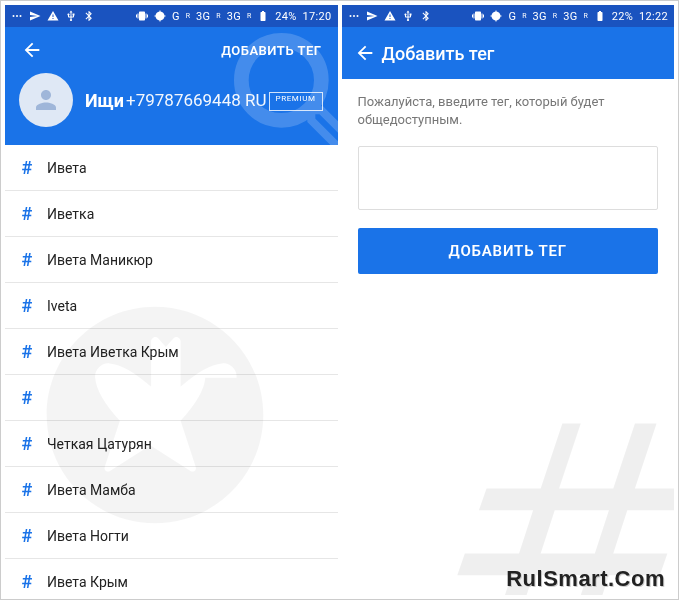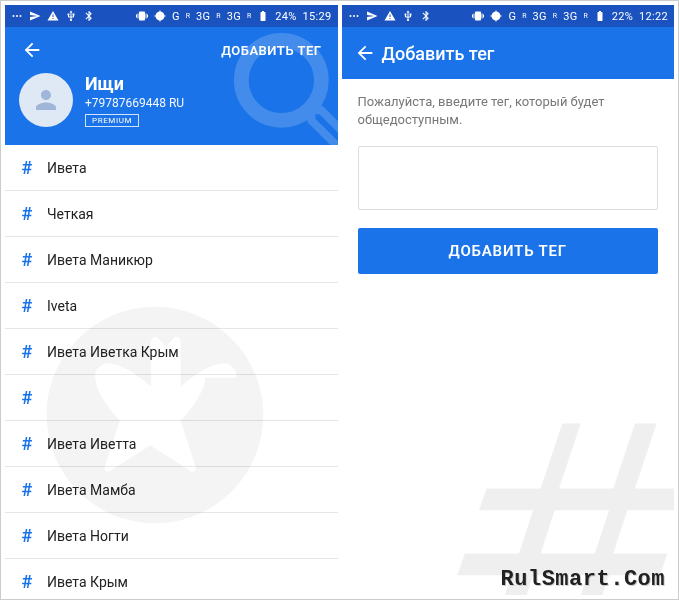--- a/index.html
+++ b/index.html
@@ -68,23 +68,23 @@
   .app-bar-title { font-size:18px; font-weight:500; flex:1; }
   .app-bar-action { font-size:13px; font-weight:600; letter-spacing:.5px; cursor:pointer; padding:6px; }
   .profile-row {
     display:flex; align-items:center; gap:12px; padding: 0 14px 6px 14px;
   }
   .avatar {
     width:54px; height:54px; border-radius:50%; background:#dfe8f5;
     display:flex; align-items:center; justify-content:center;
   }
   .avatar svg { width:30px; height:30px; fill:#9fb6d9; }
-  .profile-text { display:flex; flex-direction:column; gap:2px; }
+  .profile-text { display:flex; flex-direction:row; gap:2px; }
   .profile-name { font-size:18px; font-weight:700; }
-  .profile-phone { font-size:12px; opacity:.95; }
+  .profile-phone { font-size:17px; opacity:.95; }
   .premium-badge {
     margin-top:2px;
     display:inline-block;
     font-size:8px;
     border:1px solid rgba(255,255,255,.8);
     border-radius:0;
     padding:1px 6px;
     letter-spacing:.6px;
     width:fit-content;
   }
@@ -121,21 +121,21 @@
   }
   .bg-hash svg { width:260px; height:260px; fill:#000;}
   .bg-circle {
     position:absolute; left:20px; top:140px; opacity:.04; pointer-events:none;
   }
   .bg-circle svg{ width:260px; height:260px; fill:#000;}
   
   .site-watermark {
     position:absolute; right:14px; bottom:8px;
     font-size:22px; font-weight:700; color:#222;
-    font-family: Liberation Mono, monospace;
+    font-family: Liberation Sans, sans-serif;
     text-shadow: 1px 1px 0 #ccc;
     letter-spacing:.5px;
   }
 </style>
 </head>
 <body>
 
 <div class="frame">
 
   <div class="phone">
@@ -183,21 +183,21 @@
       <span class="status-text">3G</span>
         <sup style="font-size:7px">R</sup>
       <span class="status-text">3G</span>
         <sup style="font-size:7px">R</sup>
       <span class="status-ico">
           <svg viewBox="0 0 24 24">
             <path d="M15.67 4H14V2h-4v2H8.33C7.6 4 7 4.6 7 5.33v15.34C7 21.4 7.6 22 8.33 22h7.34c.73 0 1.33-.6 1.33-1.33V5.33C17 4.6 16.4 4 15.67 4z"></path>
           </svg>
         </span>
       <span class="status-text">24%</span>
-      <span class="status-text">15:29</span>
+      <span class="status-text">17:20</span>
     </div>
 
     <div class="app-bar tall">
       <div class="appbar-watermark">
         <svg viewBox="0 0 24 24">
             <path fill="none" stroke="#fff" stroke-width="1.2" d="M15.5 14h-.79l-.28-.27A6.471 6.471 0 0016 9.5 6.5 6.5 0 109.5 16c1.61 0 3.09-.59 4.23-1.57l.27.28v.79l5 4.99L20.49 19l-4.99-5z"></path>
             <circle cx="9.5" cy="9.5" r="5.5" fill="none" stroke="#fff" stroke-width="1.2"></circle>
           </svg>
       </div>
       <div class="row1">
@@ -228,40 +228,40 @@
         <svg viewBox="0 0 24 24">
             <path d="M12 2C6.48 2 2 6.48 2 12s4.48 10 10 10 10-4.48 10-10S17.52 2 12 2zm4.64 6.56c-.08 1.08-.84 2.4-2.28 3.96l1.4 4.28c.04.16 0 .28-.12.36-.12.08-.24.08-.36 0l-3.72-2.36-3.72 2.36c-.12.08-.24.08-.36 0-.12-.08-.16-.2-.12-.36l1.4-4.28C7.32 10.96 6.56 9.64 6.48 8.56c-.04-.36.08-.68.36-.96.28-.28.6-.4.96-.36 1.04.08 2.32.8 3.84 2.16V5.2c0-.16.08-.28.24-.36.16-.08.28-.04.4.08l.72.8.72-.8c.12-.12.24-.16.4-.08.16.08.24.2.24.36v4.2c1.52-1.36 2.8-2.08 3.84-2.16.36-.04.68.08.96.36.28.28.4.6.36.96z"></path>
           </svg>
       </div>
       <div class="tag-row">
           <span class="hash">#</span>
           <span>Ивета</span>
         </div>
       <div class="tag-row">
           <span class="hash">#</span>
-          <span>Четкая</span>
+          <span>Иветка</span>
         </div>
       <div class="tag-row">
           <span class="hash">#</span>
           <span>Ивета Маникюр</span>
         </div>
       <div class="tag-row">
           <span class="hash">#</span>
           <span>Iveta</span>
         </div>
       <div class="tag-row">
           <span class="hash">#</span>
           <span>Ивета Иветка Крым</span>
         </div>
       <div class="tag-row">
           <span class="hash">#</span>
         </div>
       <div class="tag-row">
           <span class="hash">#</span>
-          <span>Ивета Иветта</span>
+          <span>Четкая Цатурян</span>
         </div>
       <div class="tag-row">
           <span class="hash">#</span>
           <span>Ивета Мамба</span>
         </div>
       <div class="tag-row">
           <span class="hash">#</span>
           <span>Ивета Ногти</span>
         </div>
       <div class="tag-row">

